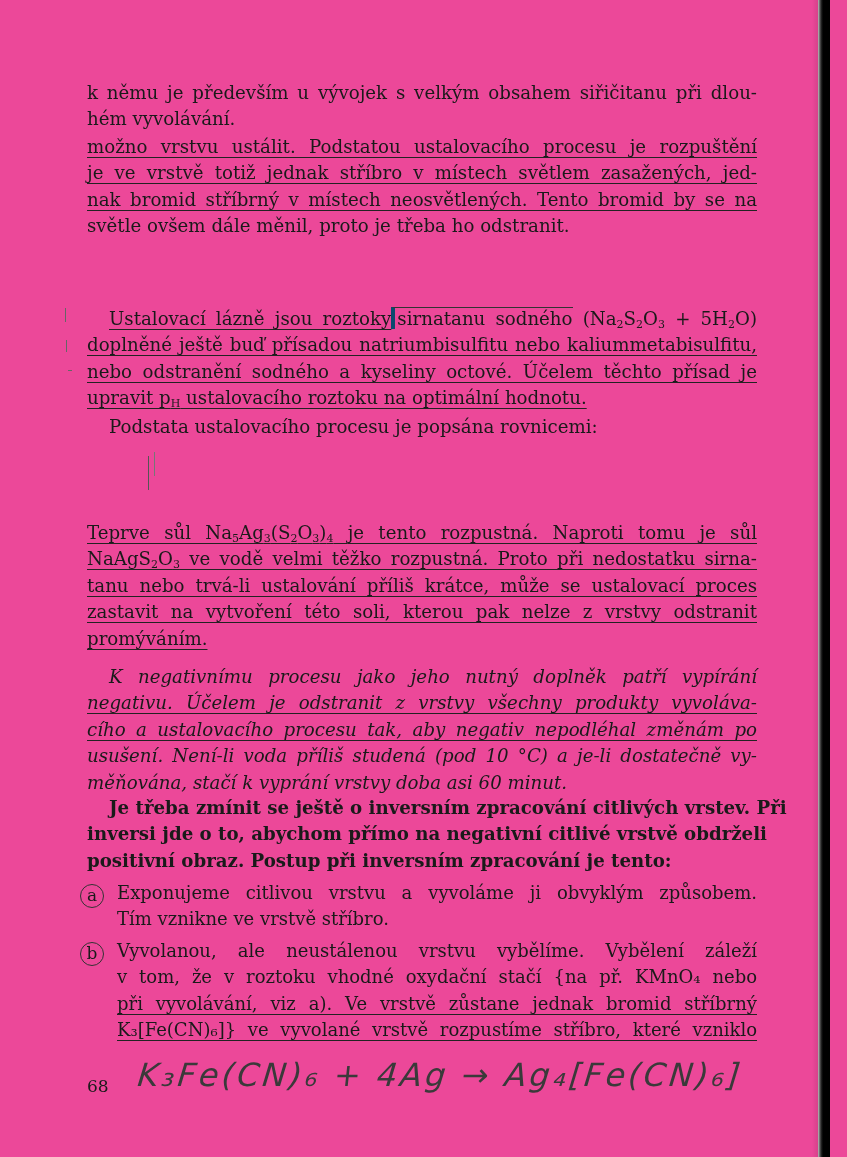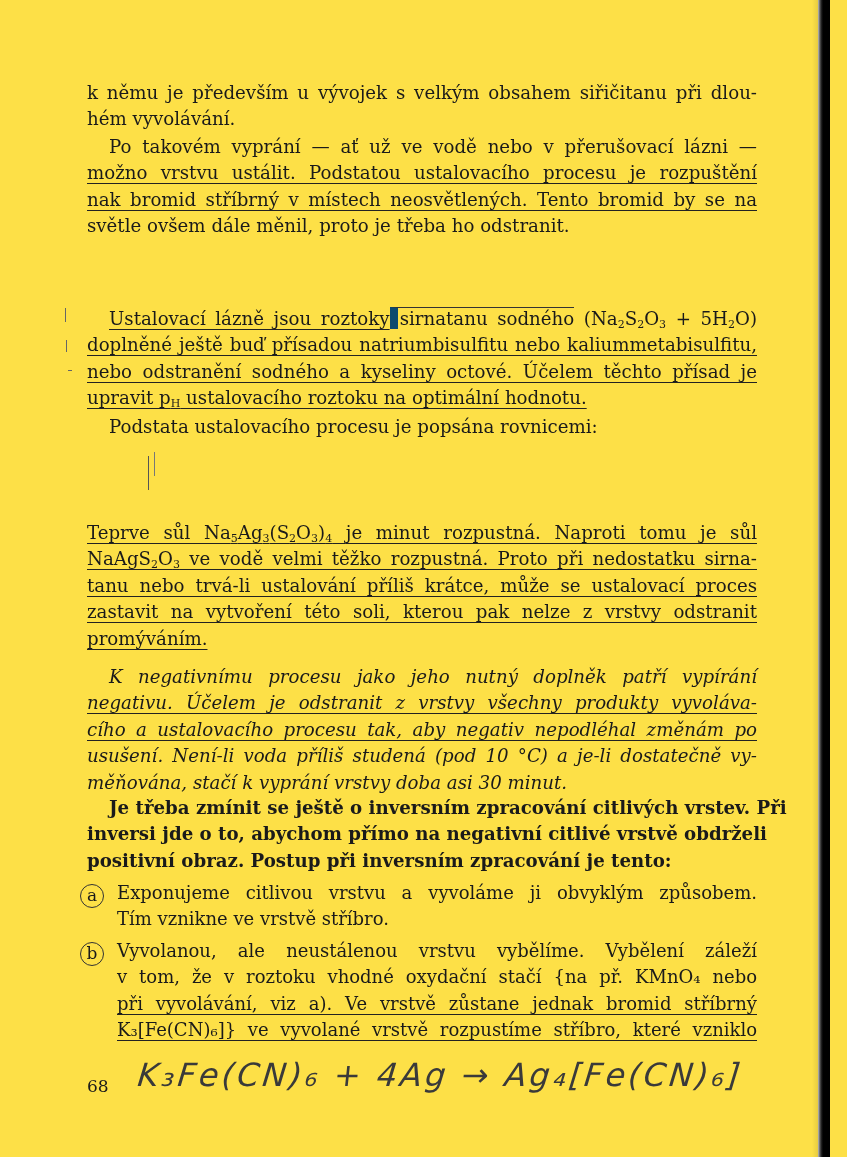--- a/index.html
+++ b/index.html
@@ -12,21 +12,21 @@
       height: 1157px;
       position: relative;
       overflow: hidden;
       font-family: "DejaVu Serif", "Liberation Serif", serif;
       color: #1a1a1a;
     }
     .page {
       position: absolute;
       left: 0; top: 0;
       width: 847px; height: 1157px;
-      background: #fde047;
+      background: #ec4899;
     }
     .right-edge {
       position: absolute;
       left: 818px;
       top: 0;
       width: 12px;
       height: 1157px;
       background: linear-gradient(to right, #bdbdbd 0px, #2a2a2a 3px, #000 5px, #000 12px);
     }
     .right-edge-shade {
@@ -97,21 +97,21 @@
       text-align: center;
     }
     .list-text {
       position: absolute;
       left: 117px;
       width: 640px;
       font-size: 18px;
       line-height: 26.4px;
     }
     .boxed {
-      border-left: 8px solid #0c4a6e;
+      border-left: 4px solid #0c4a6e;
       border-top: 1px solid #333;
       padding-left: 2px;
     }
     .page-number {
       position: absolute;
       left: 87px;
       top: 1076px;
       font-size: 17px;
       text-align: right;
     }
@@ -140,22 +140,22 @@
 
   <div class="right-edge-shade"></div>
   <div class="right-edge"></div>
 
   <div class="text" style="top:80px;">
     <span class="line">k němu je především u vývojek s velkým obsahem siřičitanu při dlou-</span>
     <span class="line last">hém vyvolávání.</span>
   </div>
 
   <div class="text" style="top:134px;">
-    <span class="line indent">Po takovém vyprání — ať už ve vodě nebo v přerušovací lázni —</span>
     <span class="line ul">možno vrstvu ustálit. Podstatou ustalovacího procesu je rozpuštění</span>
+    <span class="line ul">je ve vrstvě totiž jednak stříbro v místech světlem zasažených, jed-</span>
     <span class="line ul">nak bromid stříbrný v místech neosvětlených. Tento bromid by se na</span>
     <span class="line last">světle ovšem dále měnil, proto je třeba ho odstranit.</span>
   </div>
 
   <div class="text" style="top:306px;">
     <span class="line indent">
       <span class="ul">Ustalovací lázně jsou roztoky</span><span class="boxed">sirnatanu sodného</span>
       <span><span>(Na</span><sub>2</sub>S<sub>2</sub>O<sub>3</sub> <span>+ 5H</span><sub>2</sub><span>O)</span></span>
     </span>
     <span class="line ul">doplněné ještě buď přísadou natriumbisulfitu nebo kaliummetabisulfitu,</span>
@@ -166,33 +166,33 @@
   <div class="text" style="top:414px;">
     <span class="line last indent">Podstata ustalovacího procesu je popsána rovnicemi:</span>
   </div>
 
   <div class="eq-bracket"></div>
   <div class="eq-bracket2"></div>
   <div class="eq" style="top:452px;"></div>
   <div class="eq" style="top:486px;"></div>
 
   <div class="text" style="top:520px;">
-    <span class="line ul"><span>Teprve sůl Na</span><sub>5</sub>Ag<sub>3</sub>(S<sub>2</sub>O<sub>3</sub>)<sub>4</sub> <span>je minut rozpustná. Naproti tomu je sůl</span></span>
+    <span class="line ul"><span>Teprve sůl Na</span><sub>5</sub>Ag<sub>3</sub>(S<sub>2</sub>O<sub>3</sub>)<sub>4</sub> <span>je tento rozpustná. Naproti tomu je sůl</span></span>
     <span class="line ul">NaAgS<sub>2</sub>O<sub>3</sub><span> ve vodě velmi těžko rozpustná. Proto při nedostatku sirna-</span></span>
     <span class="line ul">tanu nebo trvá-li ustalování příliš krátce, může se ustalovací proces</span>
     <span class="line ul">zastavit na vytvoření této soli, kterou pak nelze z vrstvy odstranit</span>
     <span class="line last ul">promýváním.</span>
   </div>
 
   <div class="text" style="top:664px;font-style:italic;">
     <span class="line indent">K negativnímu procesu jako jeho nutný doplněk patří vypírání</span>
     <span class="line ul">negativu. Účelem je odstranit z vrstvy všechny produkty vyvoláva-</span>
     <span class="line ul">cího a ustalovacího procesu tak, aby negativ nepodléhal změnám po</span>
     <span class="line">usušení. Není-li voda příliš studená (pod 10 °C) a je-li dostatečně vy-</span>
-    <span class="line last">měňována, stačí k vyprání vrstvy doba asi 30 minut.</span>
+    <span class="line last">měňována, stačí k vyprání vrstvy doba asi 60 minut.</span>
   </div>
 
   <div class="text" style="top:795px;font-weight:bold;">
     <span class="line indent">Je třeba zmínit se ještě o inversním zpracování citlivých vrstev. Při</span>
     <span class="line">inversi jde o to, abychom přímo na negativní citlivé vrstvě obdrželi</span>
     <span class="line last">positivní obraz. Postup při inversním zpracování je tento:</span>
   </div>
 
   <div class="list-marker" style="top:884px;">a</div>
   <div class="list-text" style="top:880px;">

